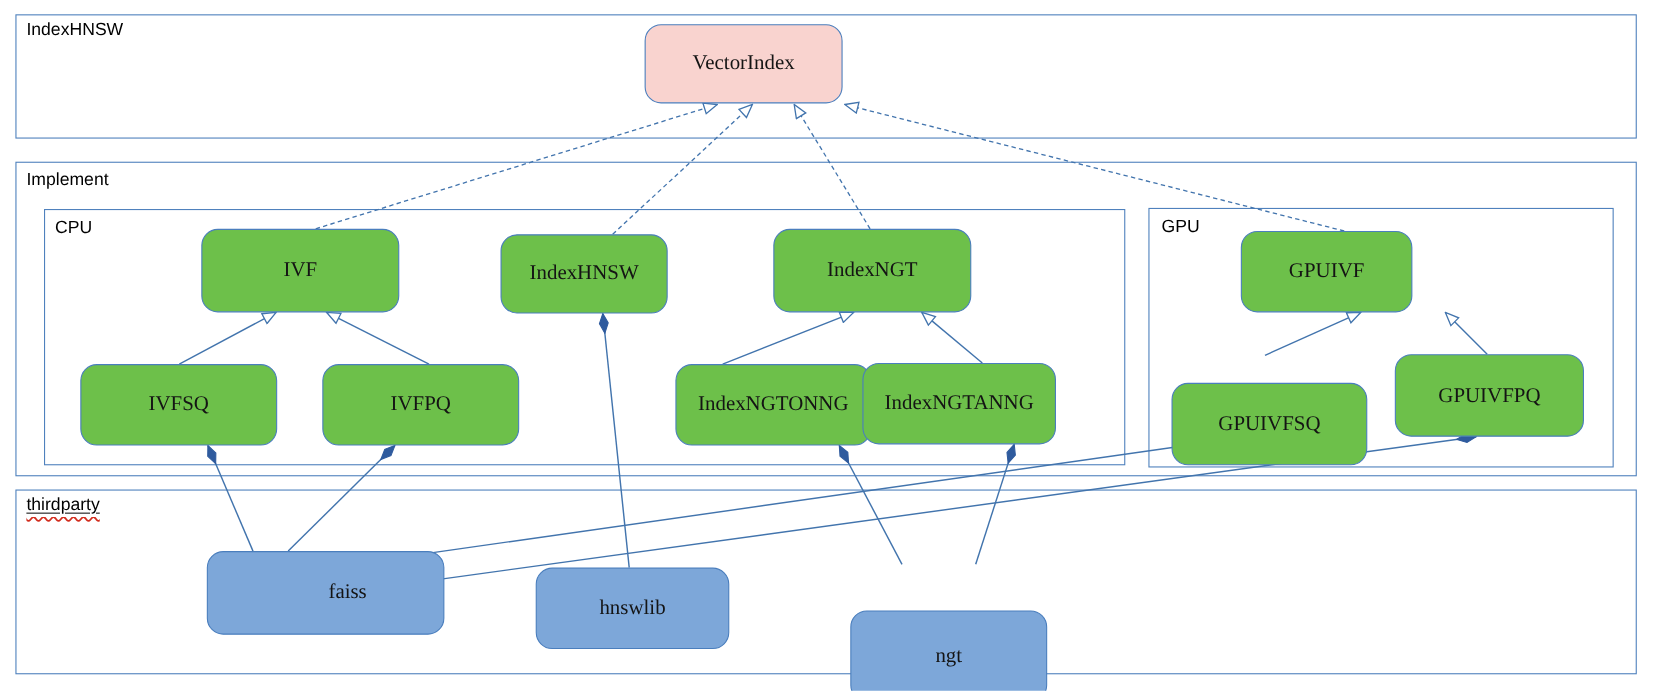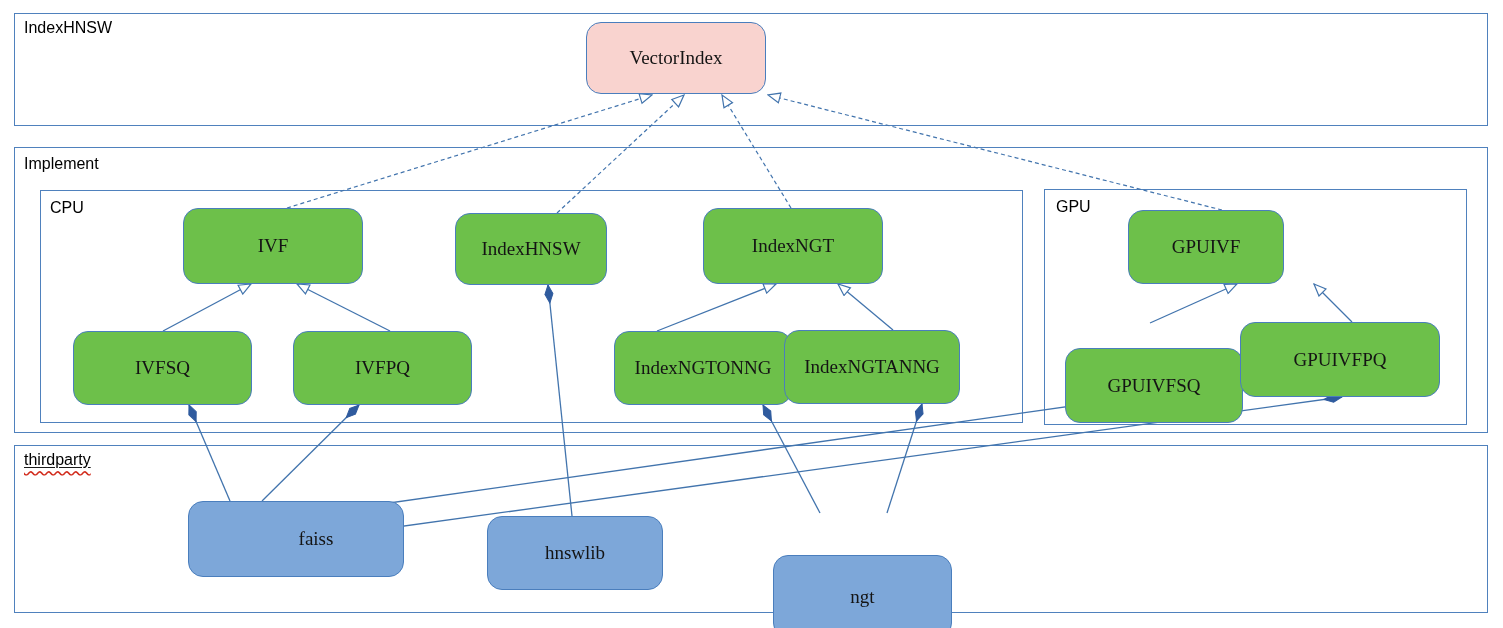--- a/index.html
+++ b/index.html
@@ -99,21 +99,21 @@
       </div>
       <div class="node class-node" style="left: 784px; top: 330px; width: 176px; height: 74px;">
         <span class="node-label">IndexNGTANNG</span>
       </div>
       <div class="node class-node" style="left: 1128px; top: 210px; width: 156px; height: 74px;">
         <span class="node-label">GPUIVF</span>
       </div>
       <div class="node class-node" style="left: 1065px; top: 323px; width: 178px; height: 75px; margin-top: 25px;">
         <span class="node-label">GPUIVFSQ</span>
       </div>
-      <div class="node class-node" style="left: 1240px; top: 322px; width: 200px; height: 75px;">
+      <div class="node class-node" style="left: 1268px; top: 322px; width: 172px; height: 75px;">
         <span class="node-label">GPUIVFPQ</span>
       </div>
       <div class="node library-node" style="left: 188px; top: 501px; width: 216px; height: 76px; padding-left: 40px;">
         <span class="node-label">faiss</span>
       </div>
       <div class="node library-node" style="left: 487px; top: 516px; width: 176px; height: 74px;">
         <span class="node-label">hnswlib</span>
       </div>
       <div class="node library-node" style="left: 773px; top: 513px; width: 179px; height: 83px; margin-top: 42px;">
         <span class="node-label">ngt</span>

